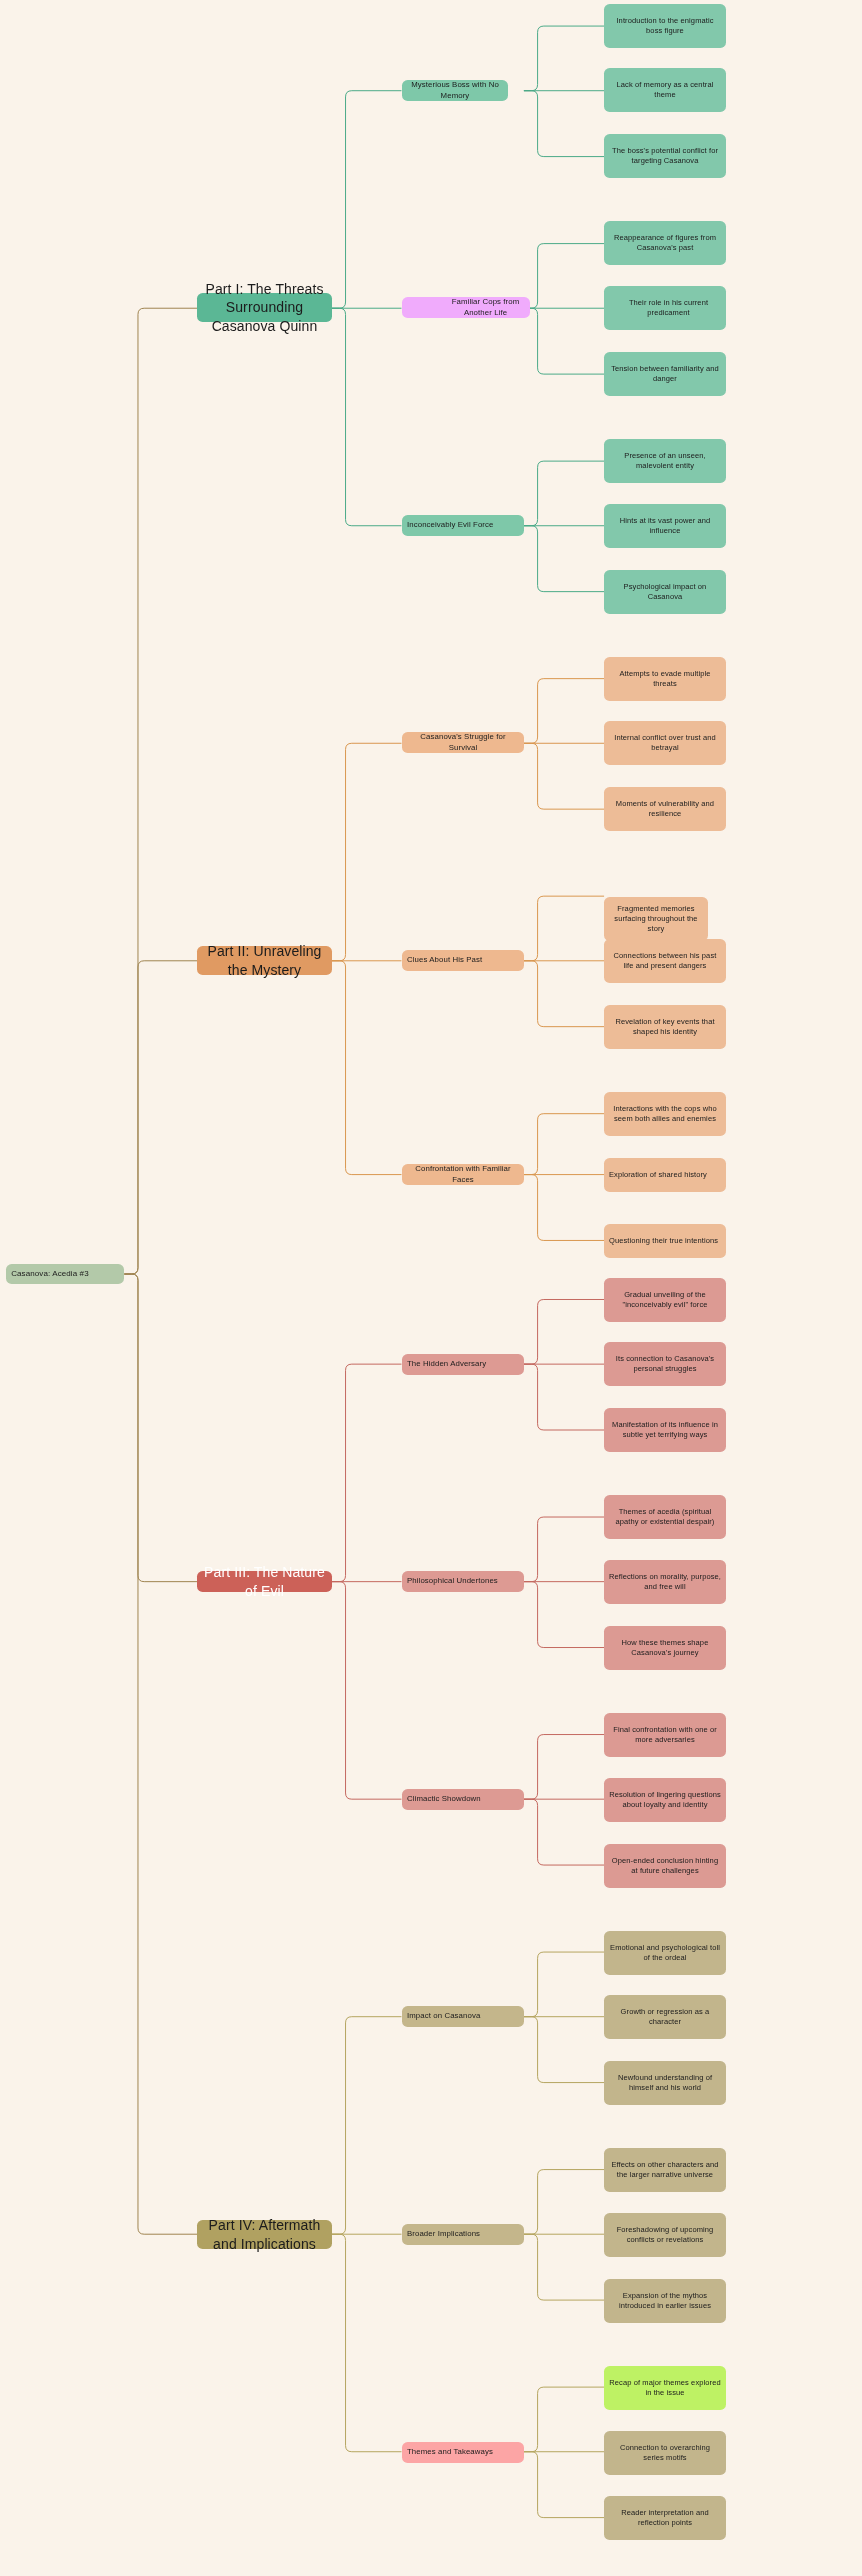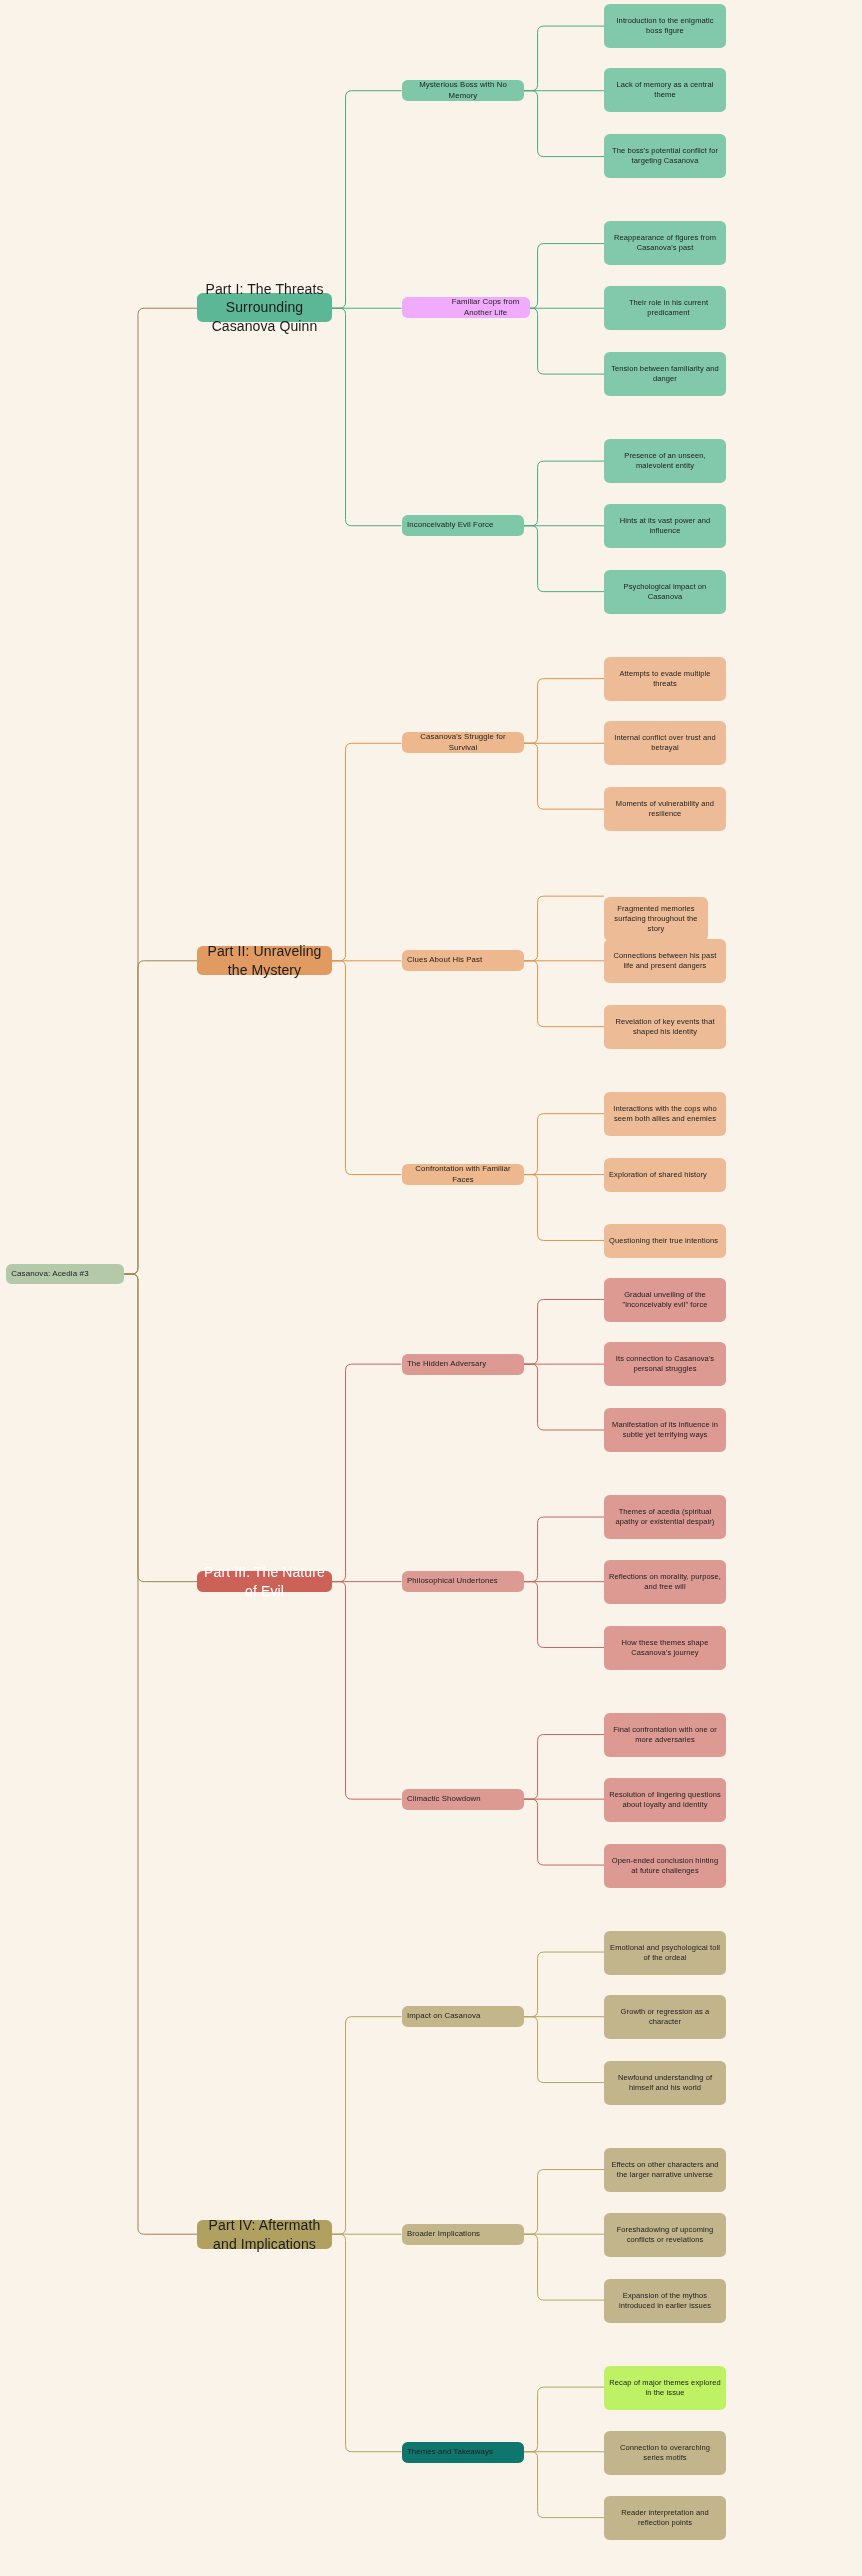--- a/index.html
+++ b/index.html
@@ -86,21 +86,21 @@
     <path d="M 843 3944 L 972 3944" class="wire" stroke="#b4a45f"></path>
     <path d="M 843 3944 H 855 Q 865 3944 865 3954 V 4040 Q 865 4050 875 4050 H 972" class="wire" stroke="#b4a45f"></path>
   </svg>
 <div id="nodes">
     <div class="node root" style="left: 6.2px; top: 1264px; width: 118px; height: 20px; background: rgb(179, 201, 169);">
       <span>Casanova: Acedia #3</span>
     </div>
     <div class="node lvl1" style="left: 197px; top: 293px; width: 135px; height: 29px; background: rgb(91, 183, 149);">
       <span>Part I: The Threats Surrounding Casanova Quinn</span>
     </div>
-    <div class="node lvl2" style="left: 402px; top: 80px; width: 122px; height: 21px; background: rgb(126, 200, 169);">
+    <div class="node lvl2" style="left: 402px; top: 80px; width: 106px; height: 21px; background: rgb(126, 200, 169);">
       <span>Mysterious Boss with No Memory</span>
     </div>
     <div class="node lvl3" style="left: 604px; top: 3.7px; width: 122px; height: 44px; background: rgb(130, 200, 171);">
       <span>Introduction to the enigmatic boss figure</span>
     </div>
     <div class="node lvl3" style="left: 604px; top: 68px; width: 122px; height: 44px; background: rgb(130, 200, 171);">
       <span>Lack of memory as a central theme</span>
     </div>
     <div class="node lvl3" style="left: 604px; top: 134px; width: 122px; height: 44px; background: rgb(130, 200, 171);">
       <span>The boss's potential conflict for targeting Casanova</span>
@@ -227,21 +227,21 @@
     </div>
     <div class="node lvl3" style="left: 604px; top: 2148px; width: 122px; height: 44px; background: rgb(194, 181, 140);">
       <span>Effects on other characters and the larger narrative universe</span>
     </div>
     <div class="node lvl3" style="left: 604px; top: 2213px; width: 122px; height: 44px; background: rgb(194, 181, 140);">
       <span>Foreshadowing of upcoming conflicts or revelations</span>
     </div>
     <div class="node lvl3" style="left: 604px; top: 2279px; width: 122px; height: 44px; background: rgb(194, 181, 140);">
       <span>Expansion of the mythos introduced in earlier issues</span>
     </div>
-    <div class="node lvl2" style="left: 402px; top: 2442px; width: 122px; height: 21px; background: #0f766e;">
+    <div class="node lvl2" style="left: 402px; top: 2442px; width: 122px; height: 21px; background: #fca5a5;">
       <span>Themes and Takeaways</span>
     </div>
     <div class="node lvl3" style="left: 604px; top: 2366px; width: 122px; height: 44px; background: #bef264;">
       <span>Recap of major themes explored in the issue</span>
     </div>
     <div class="node lvl3" style="left: 604px; top: 2431px; width: 122px; height: 44px; background: rgb(194, 181, 140);">
       <span>Connection to overarching series motifs</span>
     </div>
     <div class="node lvl3" style="left: 604px; top: 2496px; width: 122px; height: 44px; background: rgb(194, 181, 140);">
       <span>Reader interpretation and reflection points</span>

